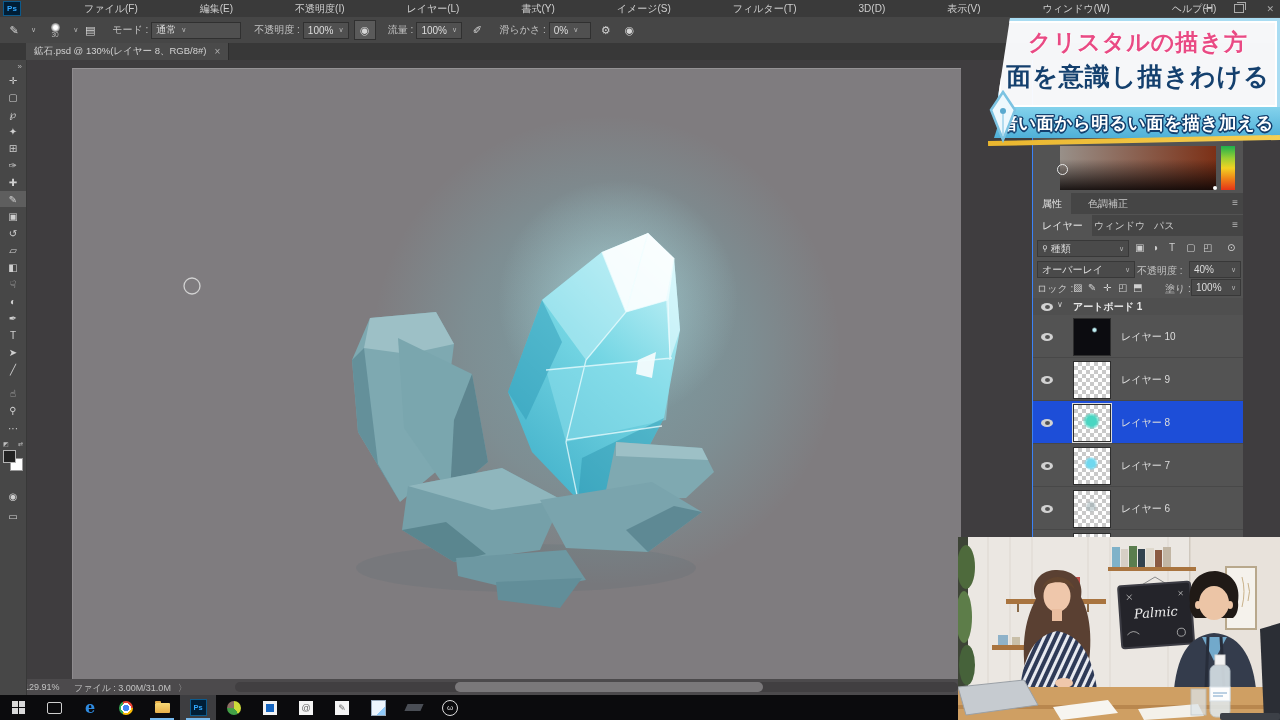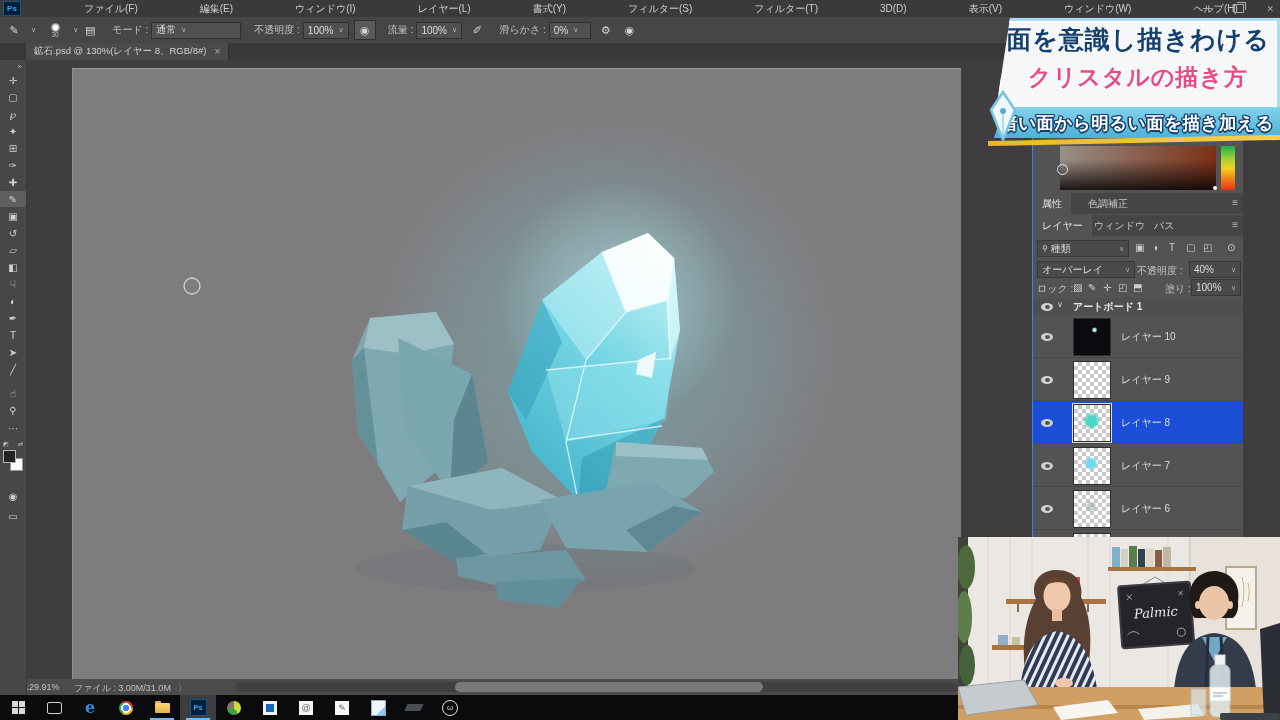--- a/index.html
+++ b/index.html
@@ -141,24 +141,24 @@
 </style>
 </head>
 <body>
 
 <div id="screen">
 
   <div id="menubar" class="abs">
     <div id="ps-logo">Ps</div>
     <div class="menu-item">ファイル(F)</div>
     <div class="menu-item">編集(E)</div>
-    <div class="menu-item">ウィンドウ(I)</div>
+    <div class="menu-item">不透明度(I)</div>
     <div class="menu-item">レイヤー(L)</div>
     <div class="menu-item">書式(Y)</div>
-    <div class="menu-item">フィルター(S)</div>
+    <div class="menu-item">イメージ(S)</div>
     <div class="menu-item">フィルター(T)</div>
     <div class="menu-item">3D(D)</div>
     <div class="menu-item">表示(V)</div>
     <div class="menu-item">ウィンドウ(W)</div>
     <div class="menu-item">ヘルプ(H)</div>
     <div id="win-controls">
       <span class="wc-min"></span>
       <span class="wc-restore"></span>
       <span class="wc-close">✕</span>
     </div>
@@ -439,22 +439,22 @@
     <div class="tb-slot">
         <span class="wedge-icon"></span>
       </div>
     <div class="tb-slot">
         <span class="wcircle-icon">ω</span>
       </div>
   </div>
 
   <div id="banner" class="abs">
     <div id="banner-card">
+      <div id="banner-title">クリスタルの描き方</div>
       <div id="banner-subtitle">面を意識し描きわける</div>
-      <div id="banner-title">クリスタルの描き方</div>
     </div>
     <div id="banner-strip">
       <span id="banner-caption">暗い面から明るい面を描き加える</span>
     </div>
     <div id="banner-accent"></div>
     <svg id="banner-nib" width="30" height="54" viewBox="0 0 30 54">
       <polygon points="15,2 27,20 15,50 3,20" fill="#eef8fd" stroke="#7cc3e2" stroke-width="2.5"></polygon>
       <circle cx="15" cy="21" r="3" fill="#5aa9cf"></circle>
       <line x1="15" y1="24" x2="15" y2="46" stroke="#9fd3ea" stroke-width="1.5"></line>
     </svg>

